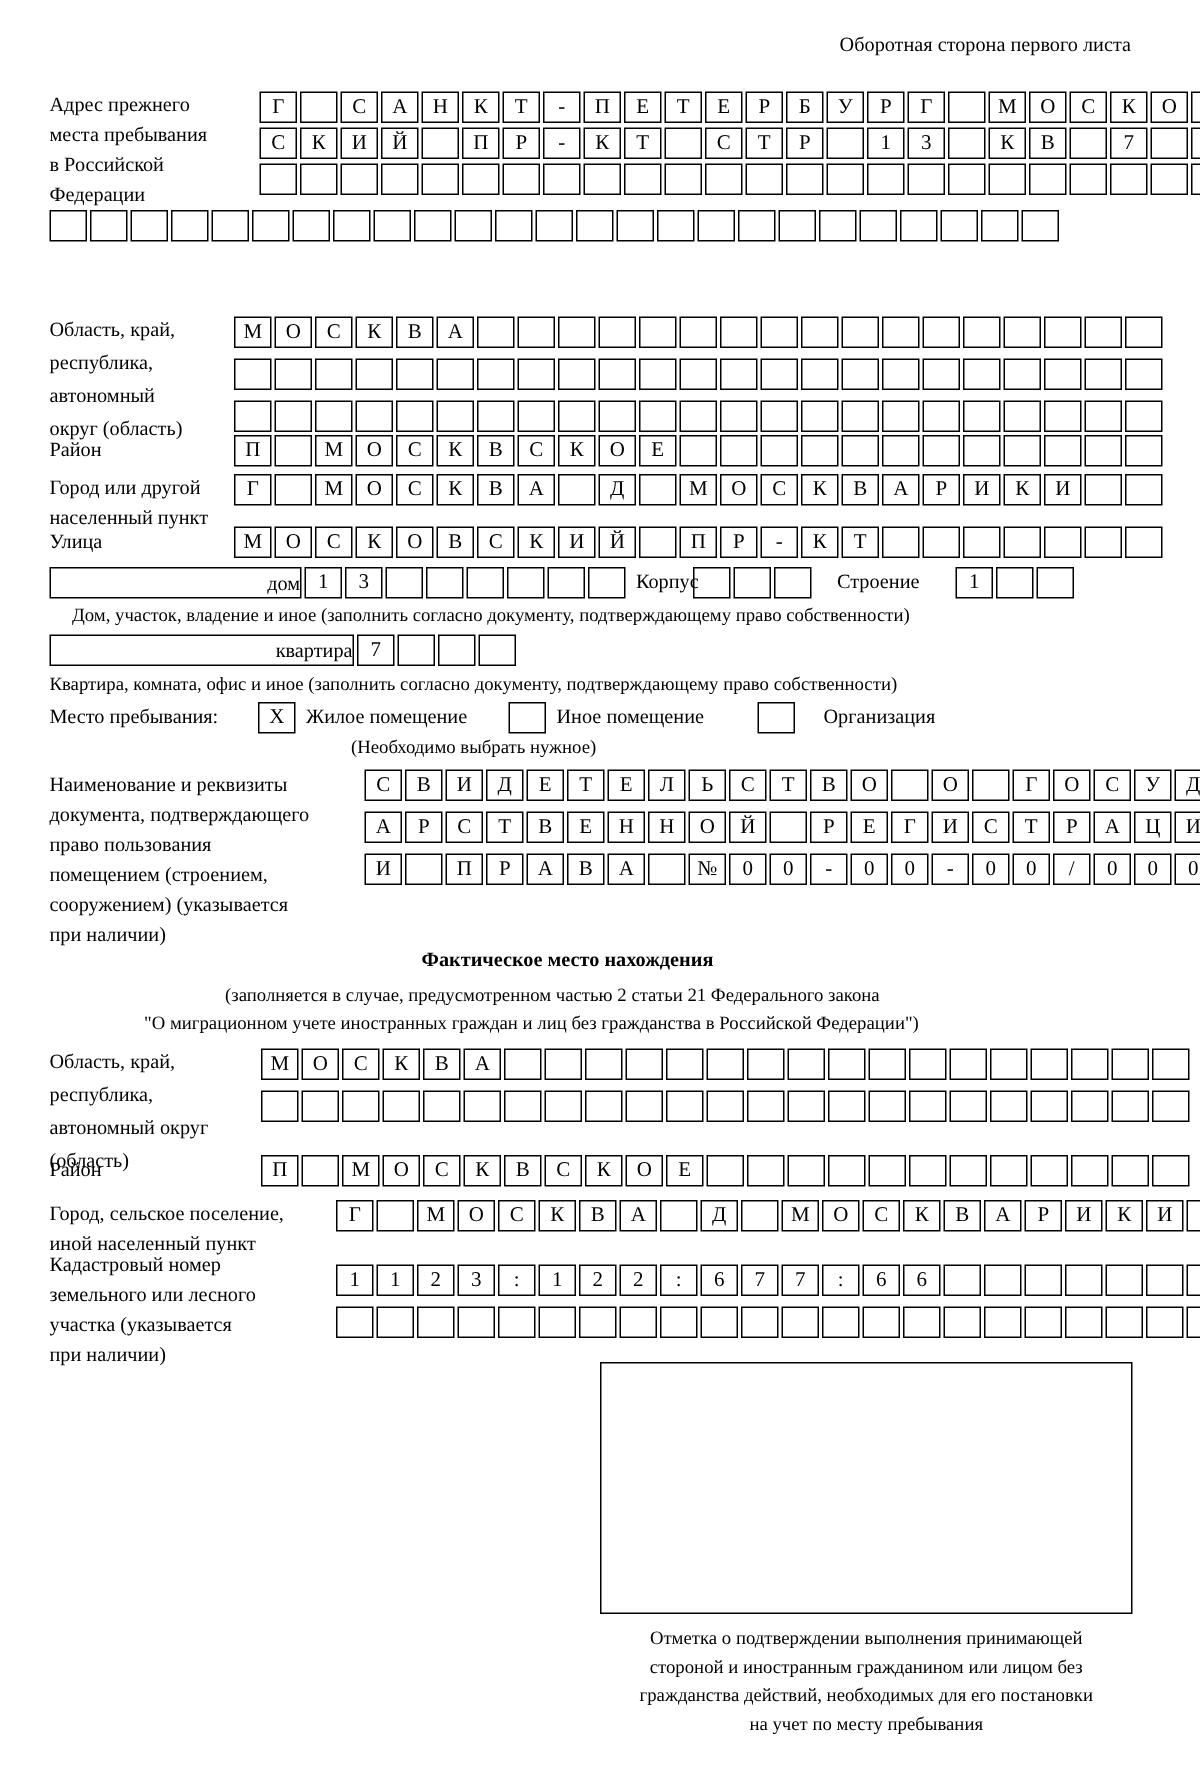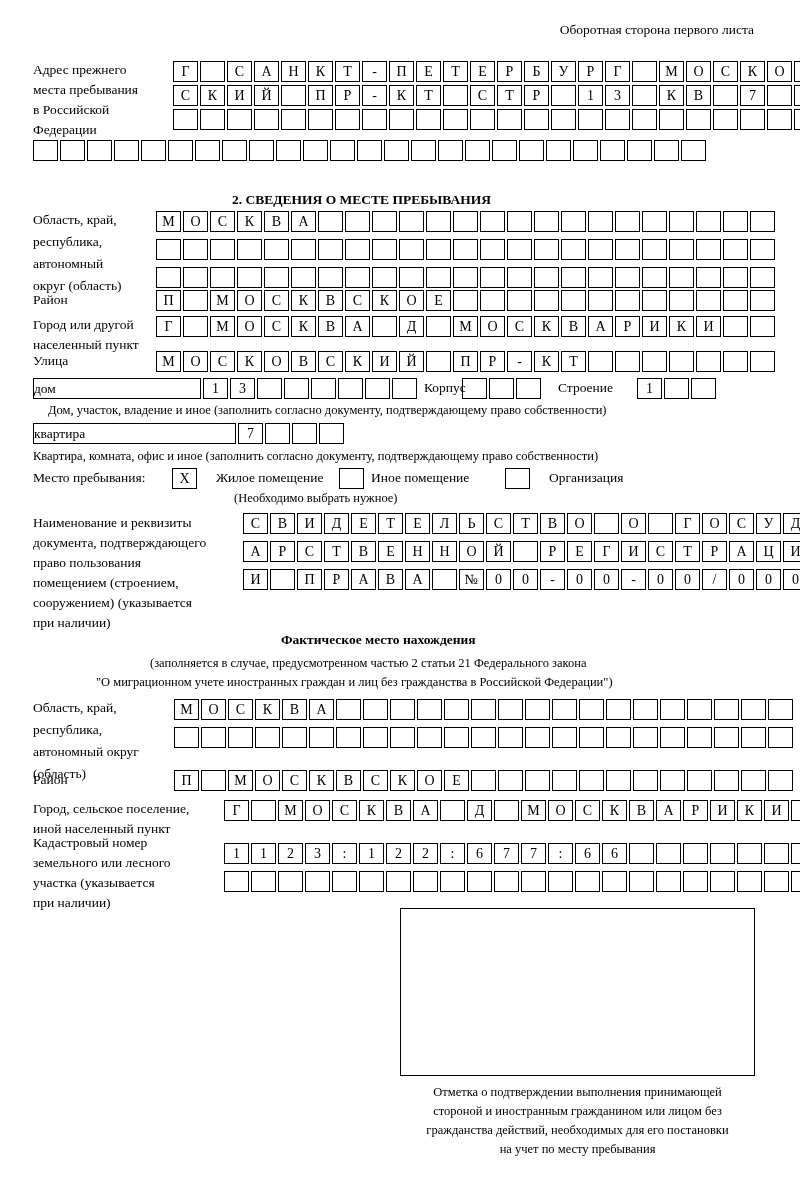--- a/index.html
+++ b/index.html
@@ -52,21 +52,21 @@
     text-align: center;
     font-family: "Liberation Serif", serif;
   }
   .wide-field {
     position: absolute;
     border: 1px solid #000;
     box-sizing: border-box;
     height: 21px;
     font-size: 13.5px;
     line-height: 19px;
-    text-align: left;
+    text-align: right;
   }
   .bigbox {
     position: absolute;
     border: 1px solid #000;
     box-sizing: border-box;
   }
   .capt {
     position: absolute;
     font-size: 12.5px;
     line-height: 15px;
@@ -186,21 +186,20 @@
       <div class="cell"></div>
       <div class="cell"></div>
       <div class="cell"></div>
       <div class="cell"></div>
       <div class="cell"></div>
       <div class="cell"></div>
       <div class="cell"></div>
     </div>
 
 
-  <div class="t bold" style="left:232px; top:192px; font-size:13.5px;">2. СВЕДЕНИЯ О МЕСТЕ ПРЕБЫВАНИЯ</div>
 
   <div class="t" style="left:33px; top:212px;">Область, край,</div>
   <div class="t" style="left:33px; top:234px;">республика,</div>
   <div class="t" style="left:33px; top:256px;">автономный</div>
   <div class="t" style="left:33px; top:278px;">округ (область)</div>
 
   <div class="boxrow" id="s2-region-0" style="left:156px; top:211px;">
       <div class="cell">М</div>
       <div class="cell">О</div>
       <div class="cell">С</div>
@@ -387,21 +386,21 @@
   <div class="boxrow" id="s2-flat" style="left:238px; top:423px;">
       <div class="cell">7</div>
       <div class="cell"></div>
       <div class="cell"></div>
       <div class="cell"></div>
     </div>
   <div class="t small" style="left:33px; top:448px;">Квартира, комната, офис и иное (заполнить согласно документу, подтверждающему право собственности)</div>
 
   <div class="t" style="left:33px; top:470px;">Место пребывания:</div>
   <div class="cell" style="position:absolute; left:172px; top:468px;">X</div>
-  <div class="t" style="left:216px; top:470px;text-align:center;">Жилое помещение</div>
+  <div class="t" style="left:204px; top:470px;text-align:center;">Жилое помещение</div>
   <div class="cell" style="position:absolute; left:339px; top:468px;"></div>
   <div class="t" style="left:371px; top:470px;">Иное помещение</div>
   <div class="cell" style="position:absolute; left:505px; top:468px;"></div>
   <div class="t" style="left:549px; top:470px;">Организация</div>
   <div class="t small" style="left:234px; top:490px;">(Необходимо выбрать нужное)</div>
 
   <div class="t" style="left:33px; top:515px;">Наименование и реквизиты</div>
   <div class="t" style="left:33px; top:535px;">документа, подтверждающего</div>
   <div class="t" style="left:33px; top:555px;">право пользования</div>
   <div class="t" style="left:33px; top:575px;">помещением (строением,</div>

